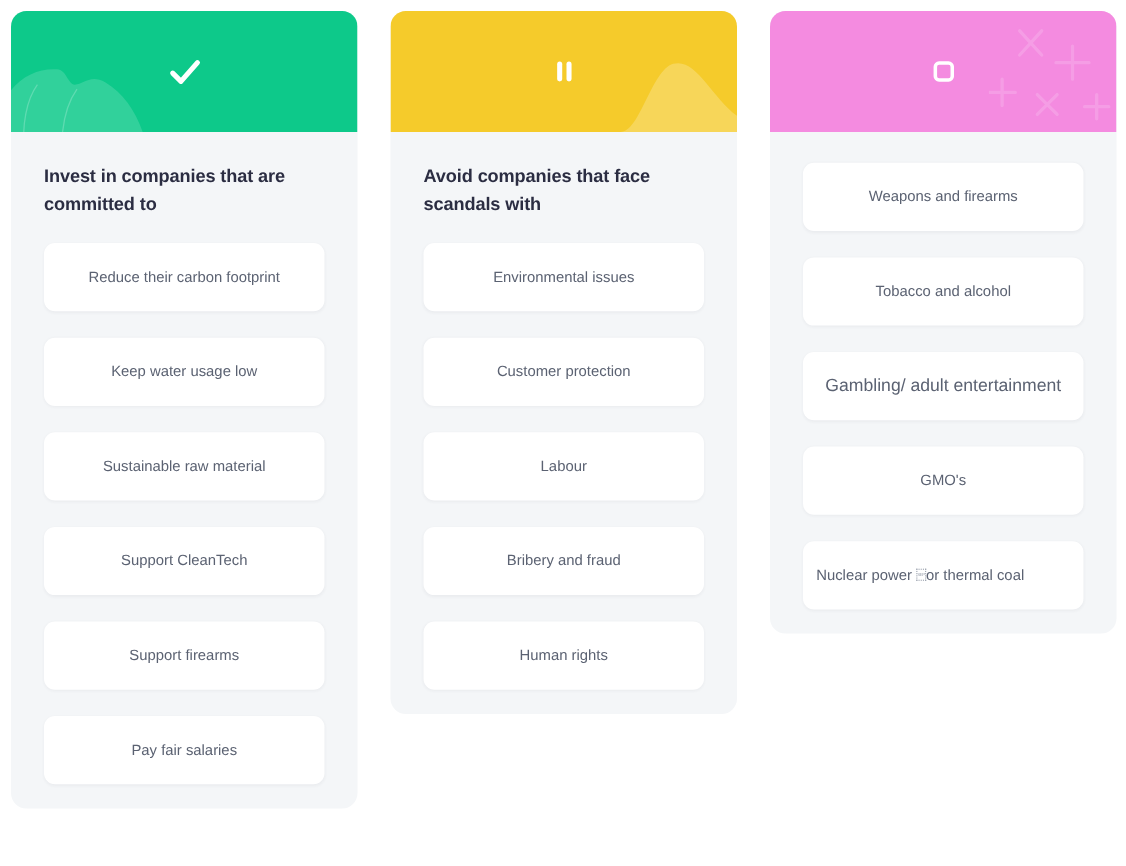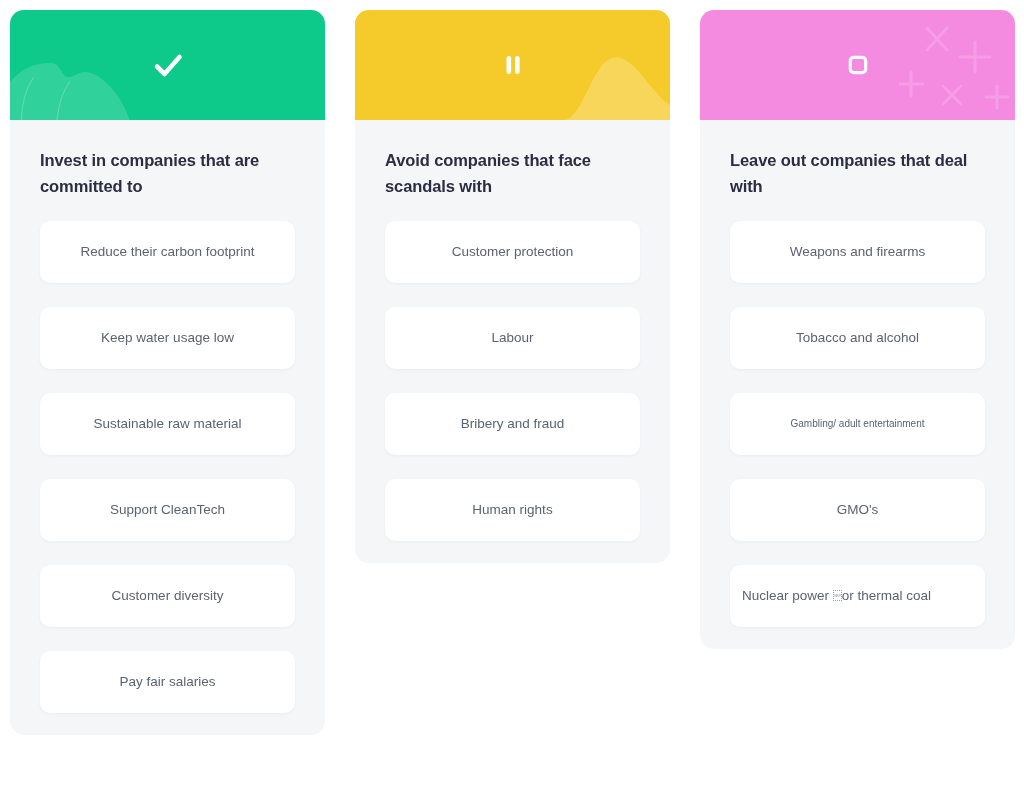--- a/index.html
+++ b/index.html
@@ -113,21 +113,21 @@
     justify-content: center;
     text-align: center;
     box-shadow: 0 1px 3px rgba(36,44,66,0.05);
   }
   .pill-label {
     font-size: 13.5px;
     color: #5b6272;
     line-height: 1.35;
   }
   
-  .pill.wide .pill-label { font-size: 10px; white-space: nowrap; }
+  .pill.wide .pill-label { font-size: 16px; white-space: nowrap; }
   
   .pill.left { justify-content: flex-start; padding-left: 12px; padding-right: 12px; }
   .pill.left .pill-label { text-align: left; }
 
   .tofu {
     display: inline-block;
     width: 9px;
     height: 11px;
     border: 1px dotted #9aa1ad;
     vertical-align: -1px;
@@ -167,21 +167,21 @@
         <div class="pill">
             <span class="pill-label">Keep water usage low</span>
           </div>
         <div class="pill">
             <span class="pill-label">Sustainable raw material</span>
           </div>
         <div class="pill">
             <span class="pill-label">Support CleanTech</span>
           </div>
         <div class="pill">
-            <span class="pill-label">Customer diversity</span>
+            <span class="pill-label">Support firearms</span>
           </div>
         <div class="pill">
             <span class="pill-label">Pay fair salaries</span>
           </div>
       </div>
     </div>
   </div>
 
   <div class="card c2">
     <div class="card-header hdr-yellow">
@@ -191,20 +191,23 @@
       <span class="hdr-icon">
         <svg viewBox="0 0 40 40" width="40" height="40">
           <rect x="13.5" y="11" width="4.6" height="18" rx="2.3" fill="#ffffff"></rect>
           <rect x="22.0" y="11" width="4.6" height="18" rx="2.3" fill="#ffffff"></rect>
         </svg>
       </span>
     </div>
     <div class="card-body">
       <div class="card-title">Avoid companies that face scandals with</div>
       <div class="pill-list">
+        <div class="pill">
+            <span class="pill-label">Environmental issues</span>
+          </div>
         <div class="pill">
             <span class="pill-label">Customer protection</span>
           </div>
         <div class="pill">
             <span class="pill-label">Labour</span>
           </div>
         <div class="pill">
             <span class="pill-label">Bribery and fraud</span>
           </div>
         <div class="pill">
@@ -225,21 +228,20 @@
           <path d="M98 70 L98 92 M87 81 L109 81"></path>
         </g>
       </svg>
       <span class="hdr-icon">
         <svg viewBox="0 0 40 40" width="40" height="40">
           <rect x="12.3" y="12.3" width="15.4" height="15.4" rx="3.4" stroke="#ffffff" stroke-width="3.2" fill="none"></rect>
         </svg>
       </span>
     </div>
     <div class="card-body">
-      <div class="card-title">Leave out companies that deal with</div>
       <div class="pill-list">
         <div class="pill">
             <span class="pill-label">Weapons and firearms</span>
           </div>
         <div class="pill">
             <span class="pill-label">Tobacco and alcohol</span>
           </div>
         <div class="pill wide">
             <span class="pill-label">Gambling/ adult entertainment</span>
           </div>

